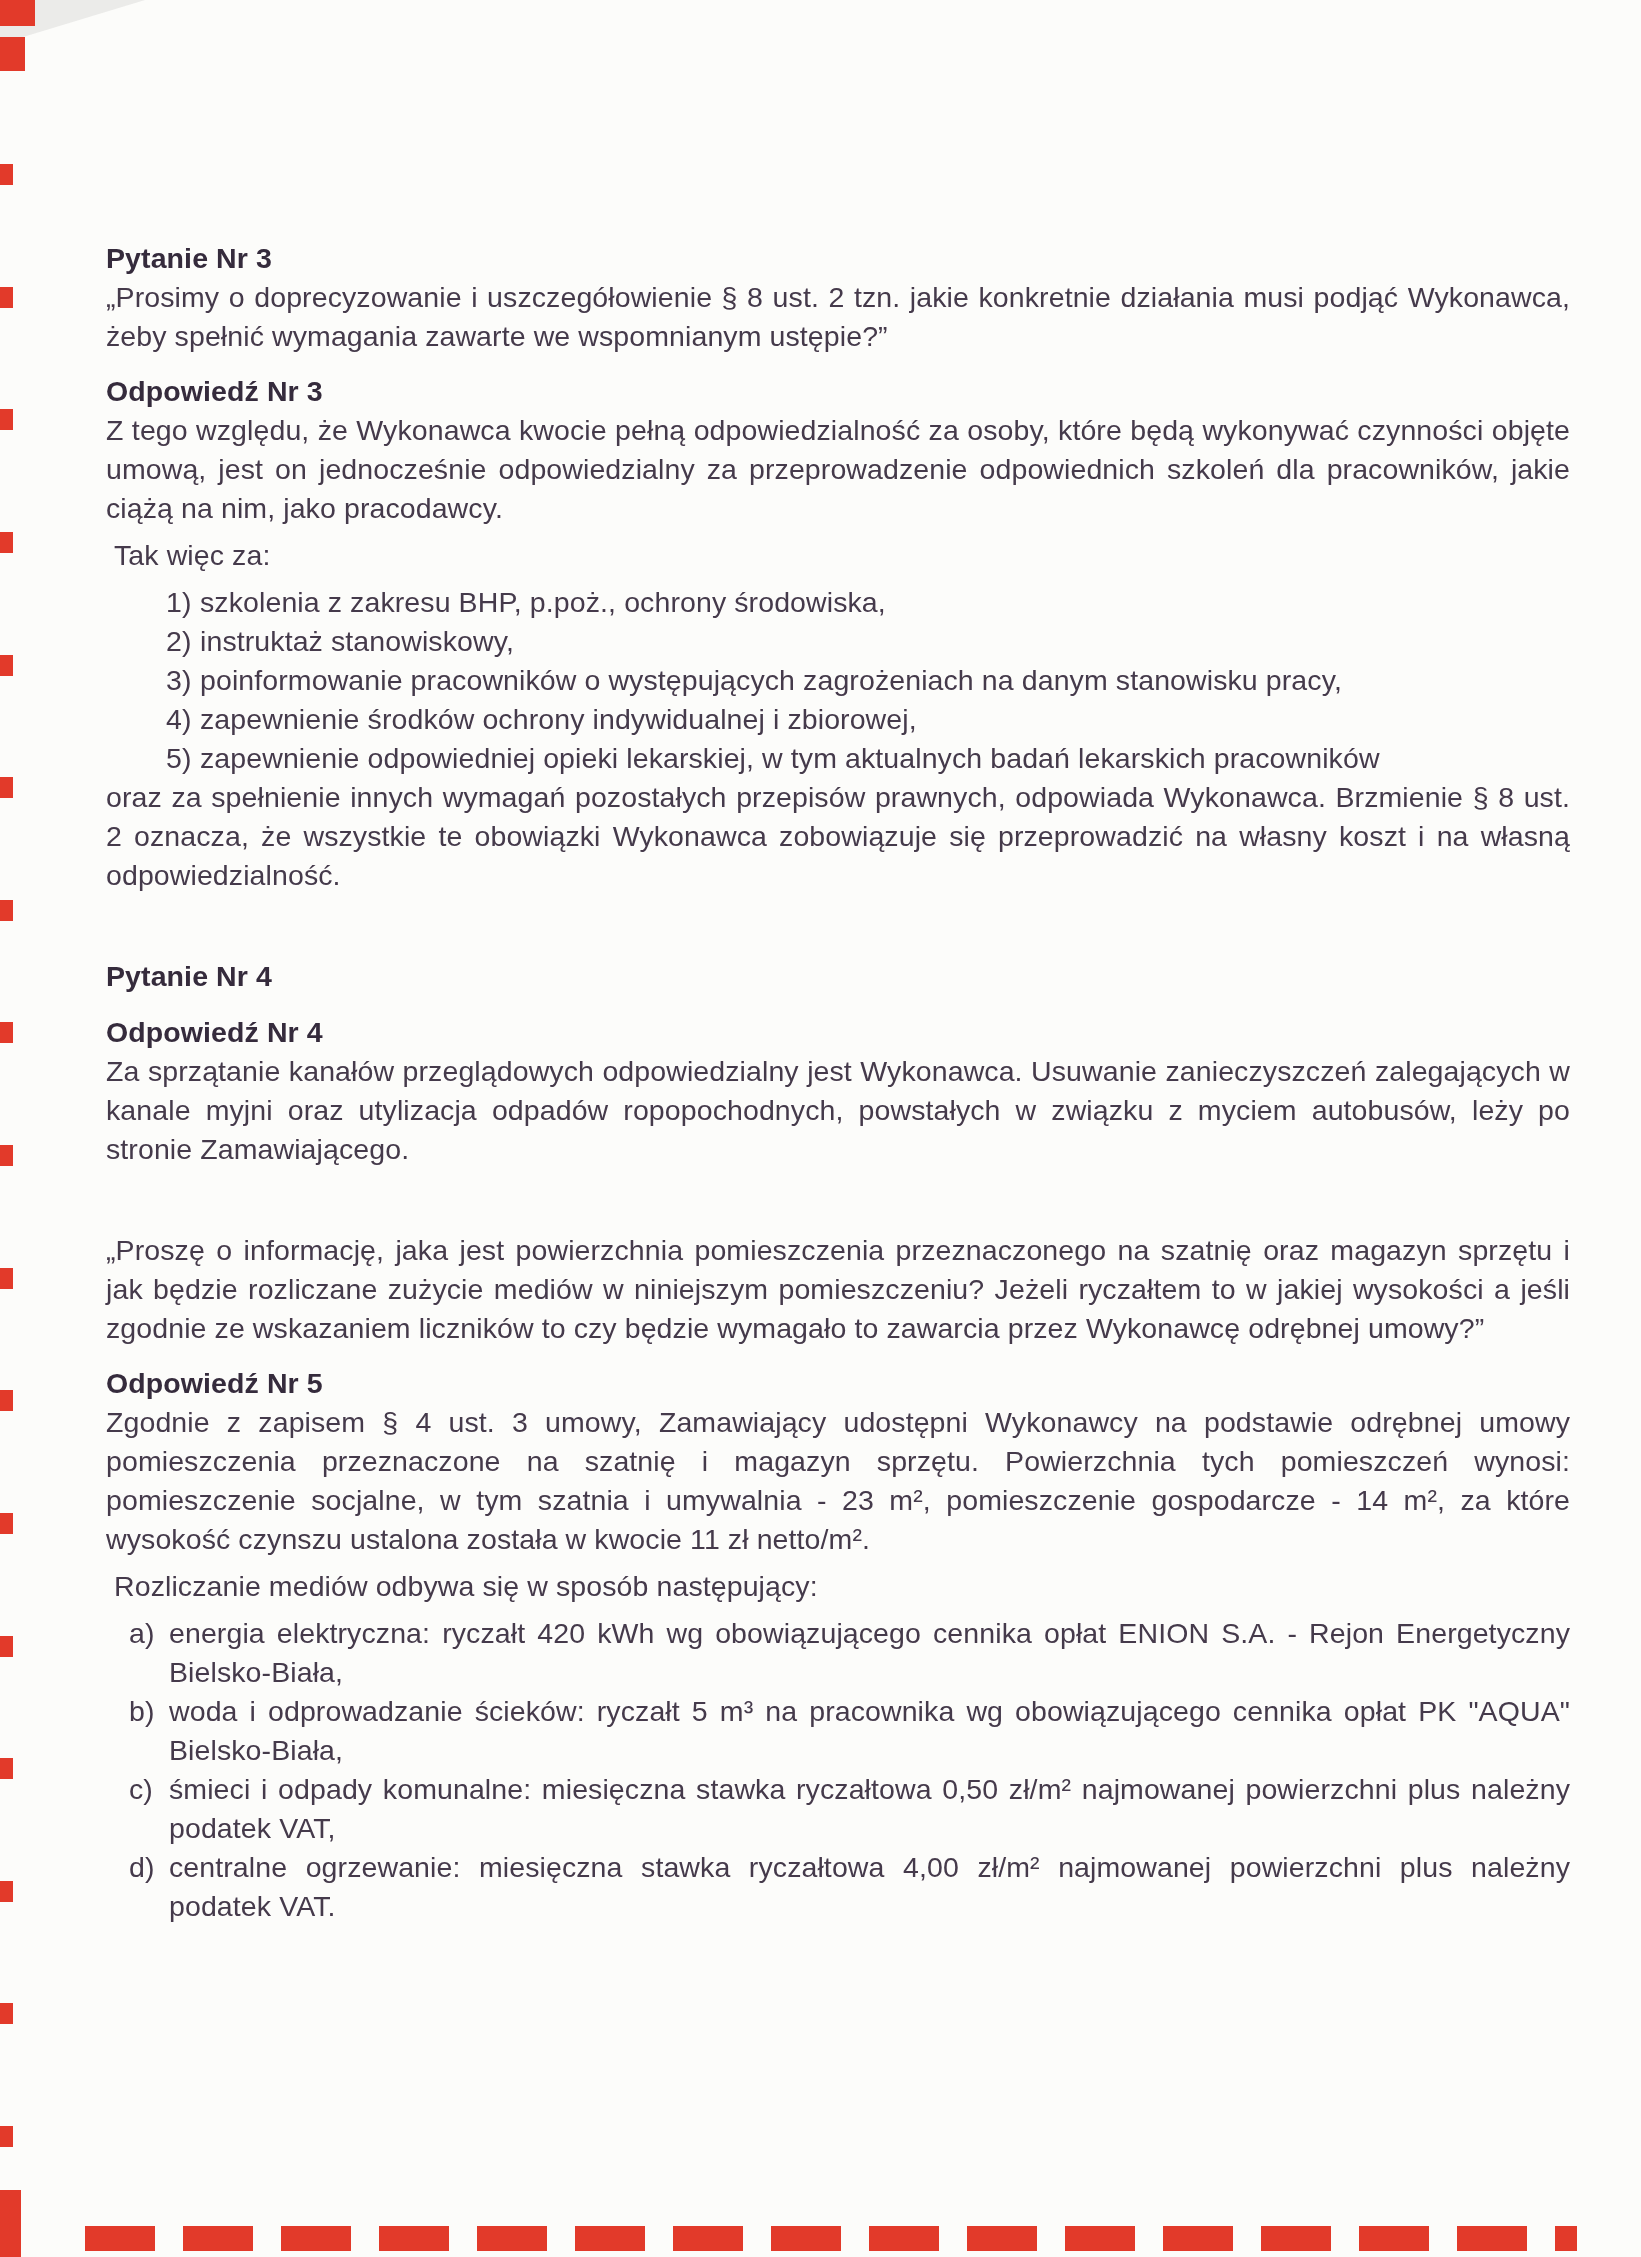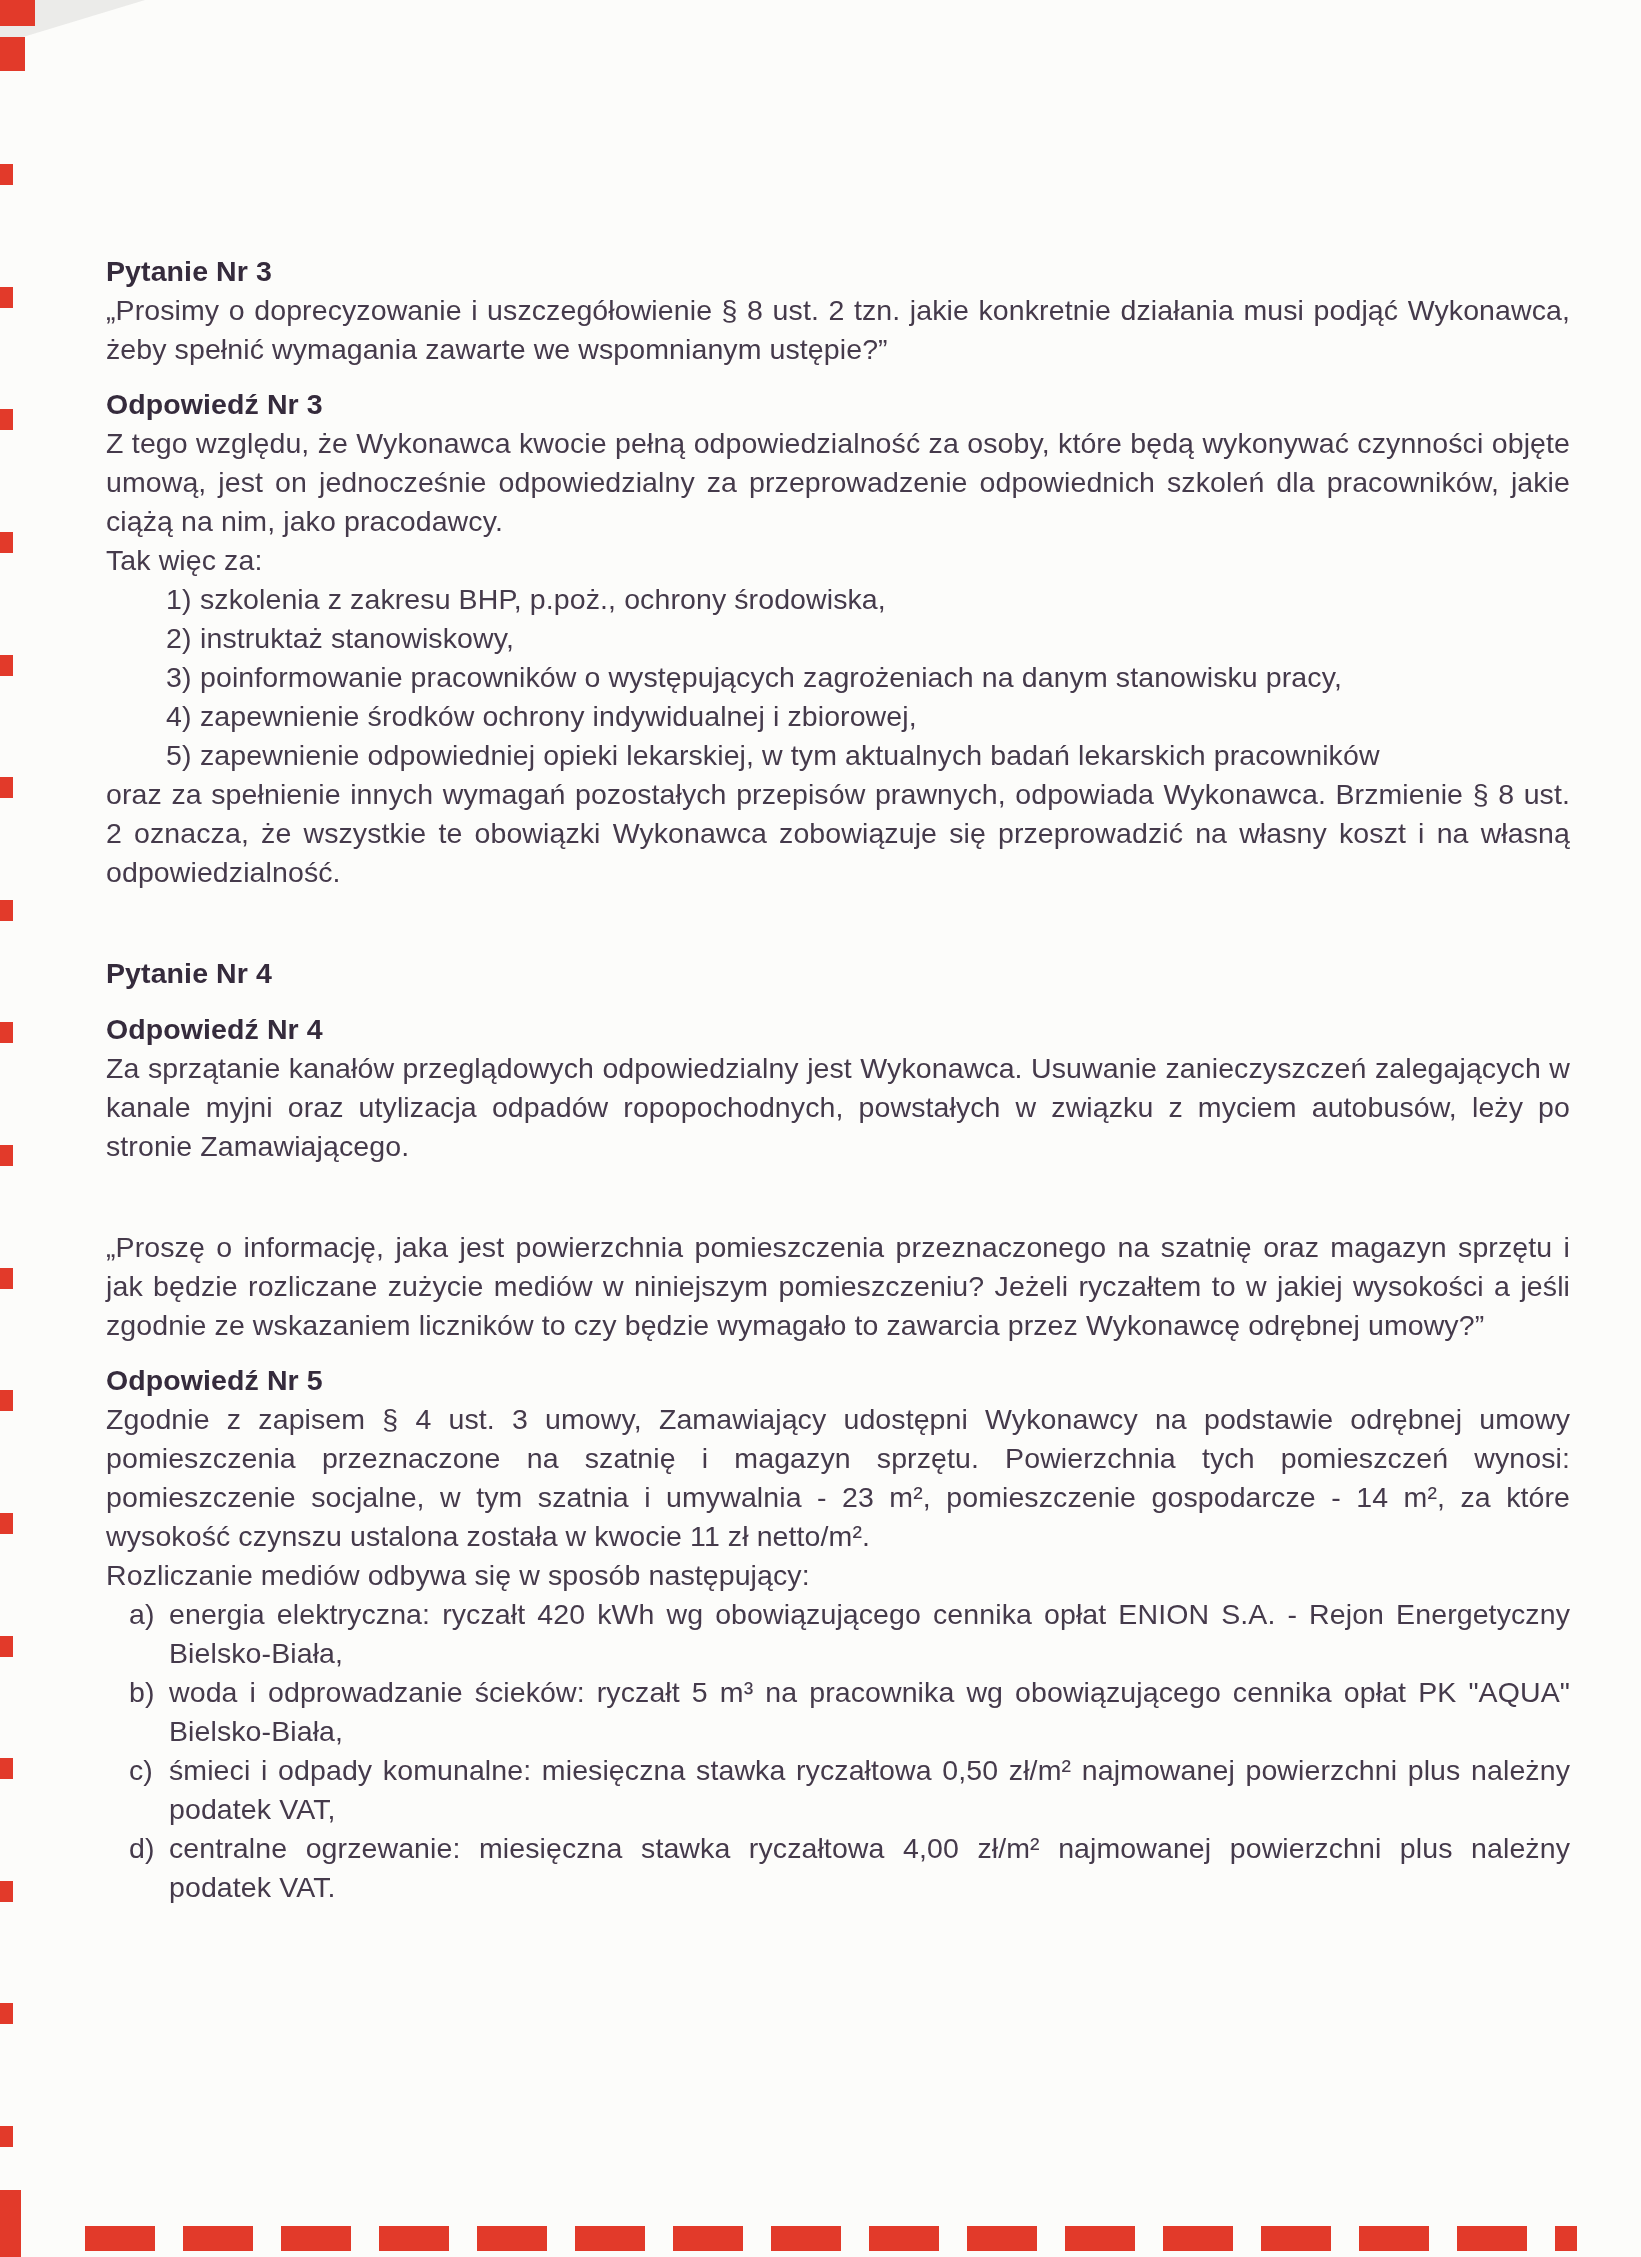--- a/index.html
+++ b/index.html
@@ -22,34 +22,34 @@
   .doc {
     position: absolute;
     left: 106px; top: 239px;
     width: 1464px;
     color: #453a4b;
     font-size: 28.5px;
     line-height: 39px;
     letter-spacing: 0.1px;
   }
   .qa-section.question { margin-top: 62px; }
-  .qa-section.question:first-child { margin-top: 13px; }
+  .qa-section.question:first-child { margin-top: 0; }
   .qa-section.answer { margin-top: 16.4px; }
   .qa-heading {
     font-size: 28.5px;
     line-height: 39px;
     font-weight: bold;
     color: #352b3c;
     margin: 0;
   }
   .para {
     margin: 0;
     text-align: justify;
   }
-  .plainline { margin: 0; text-align: left; }
+  .plainline { margin: 8px; text-align: left; }
   ul.block-list { list-style: none; margin: 0; padding: 0; }
   ul.block-list li { position: relative; margin: 0; }
   ul.numbered li { padding-left: 94px; }
   ul.numbered li .marker { position: absolute; left: 60px; top: 0; }
   ul.lettered li { padding-left: 63px; }
   ul.lettered li .marker { position: absolute; left: 23px; top: 0; }
   ul.block-list .item-text { display: block; text-align: justify; }
   
   .scan-mark { position: absolute; }
   .bottom-dash-line { position: absolute; left: 85px; top: 2226px; width: 1492px; height: 25px; }

